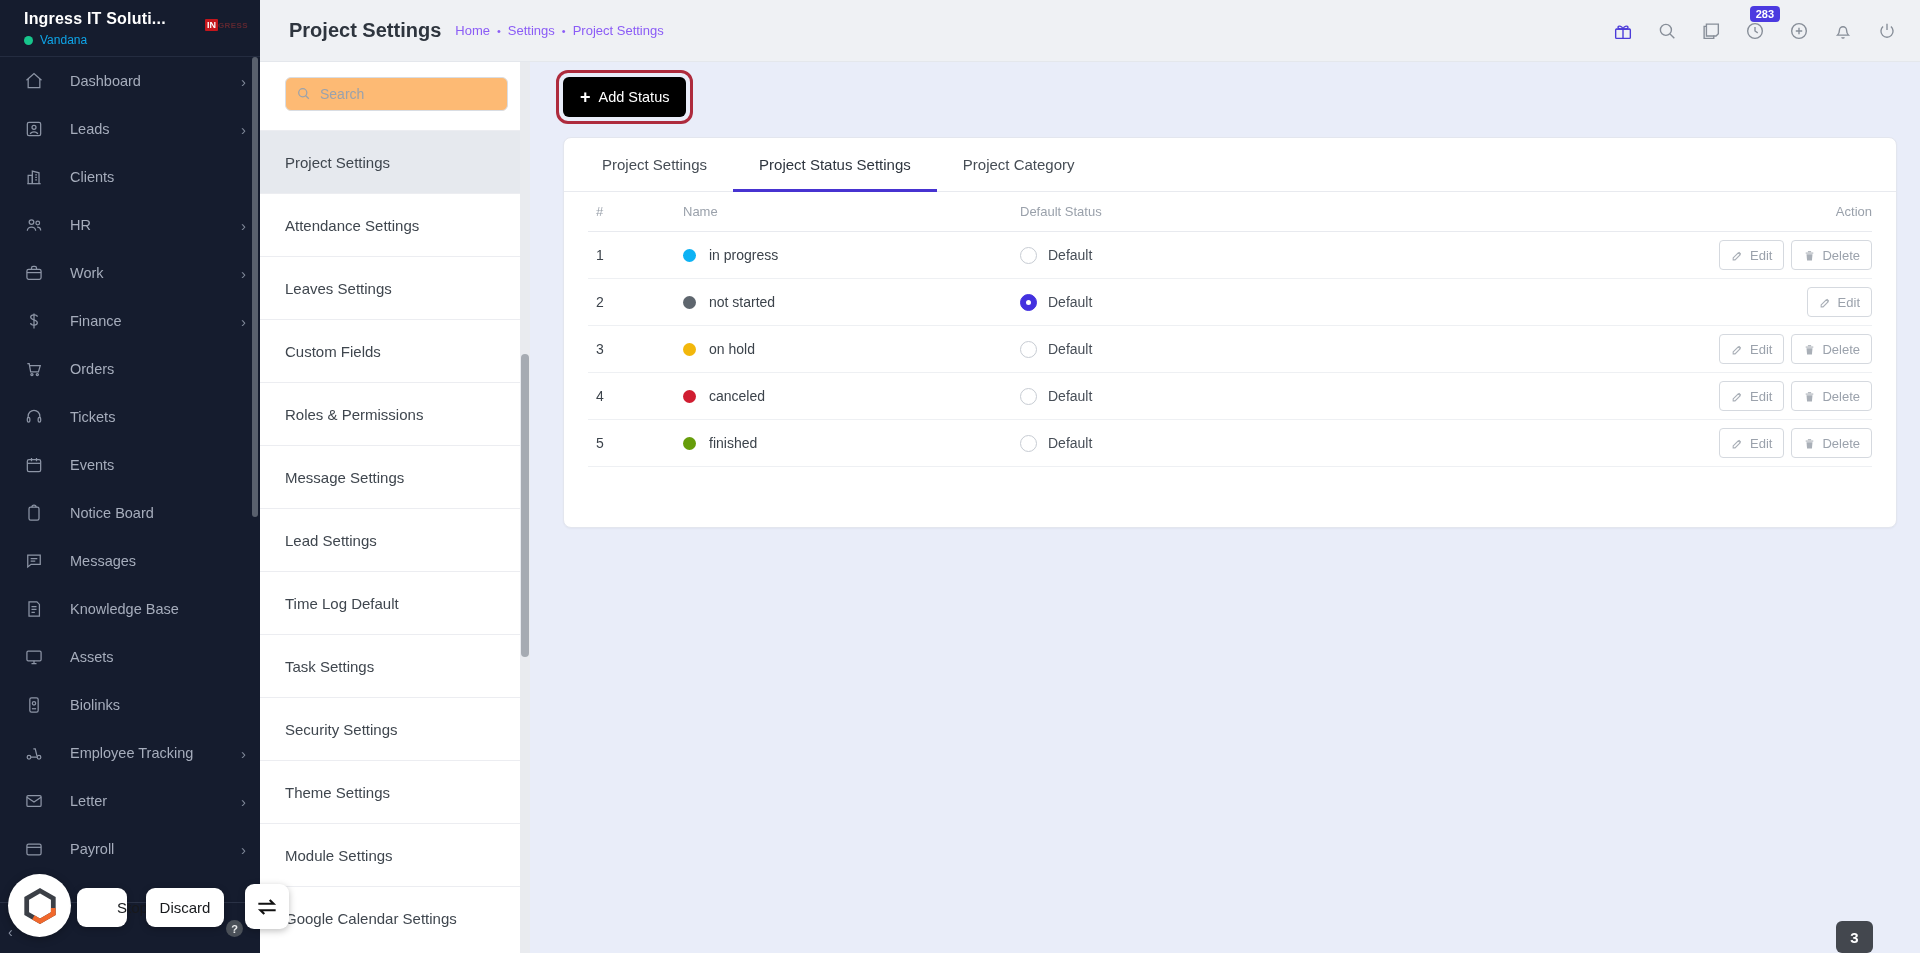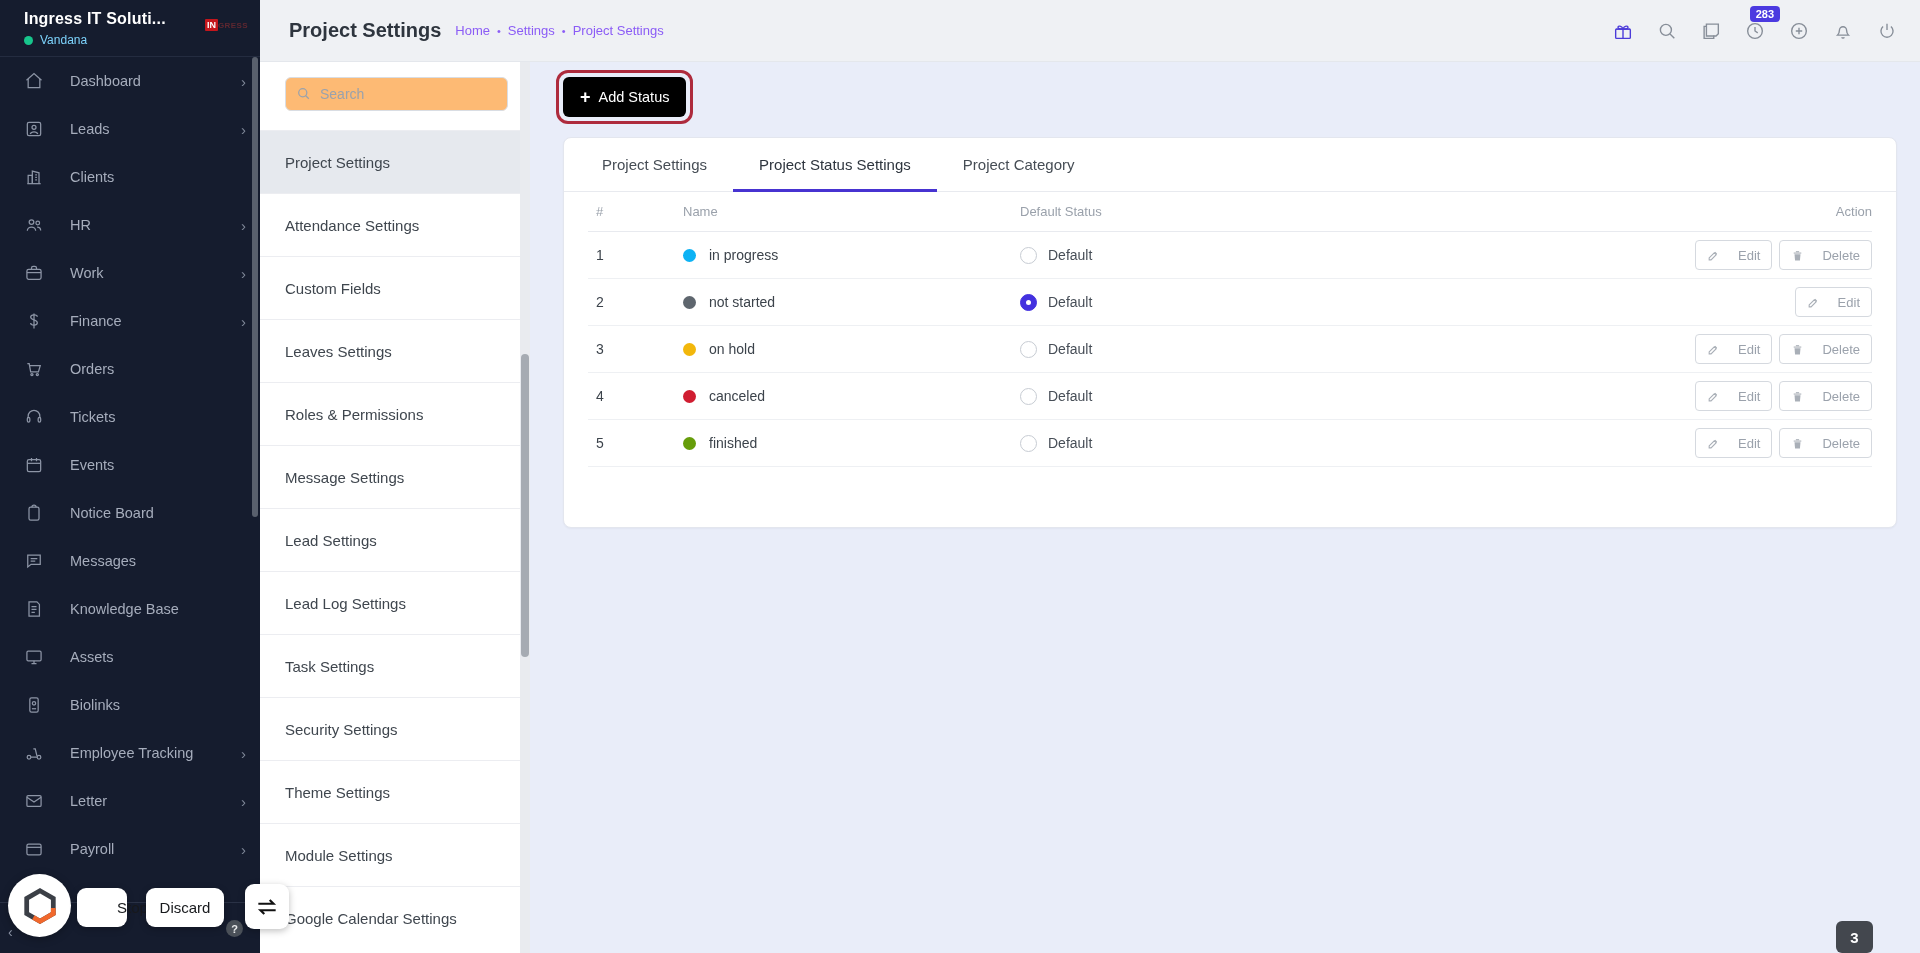--- a/index.html
+++ b/index.html
@@ -5,21 +5,21 @@
   * { margin:0; padding:0; box-sizing:border-box; }
   html,body { width:1920px; height:953px; overflow:hidden; font-family:"Liberation Sans", sans-serif; }
   #stage { position:relative; width:1920px; height:953px; background:#e9edf9; overflow:hidden; }
 
   
   .psidebar { position:absolute; left:0; top:0; width:260px; height:953px; background:#151c2e; z-index:3; }
   .psidebar-head { position:relative; height:57px; border-bottom:1px solid #242c40; padding:10px 0 0 24px; }
   .company { color:#fff; font-size:16px; font-weight:bold; letter-spacing:.2px; }
   .userline { display:flex; align-items:center; gap:7px; margin-top:5px; }
   .udot { width:9px; height:9px; border-radius:50%; background:#17c58c; }
-  .uname { color:#7dd3fc; font-size:12px; }
+  .uname { color:#0ea5e9; font-size:12px; }
   .brandlogo { position:absolute; right:12px; top:19px; display:flex; align-items:center; }
   .brandlogo .b1 { background:#c4161c; color:#fff; font-size:9px; font-weight:bold; padding:1px 2px; border-radius:1px; }
   .brandlogo .b2 { color:#5e2730; font-size:8px; font-weight:bold; letter-spacing:.4px; }
   .pnav { position:absolute; top:57px; left:0; right:0; }
   .pitem { display:flex; align-items:center; height:48px; padding:0 14px 0 24px; cursor:pointer; color:#a6adbc; }
   .pitem .nicon { width:20px; height:20px; margin-right:26px; color:#8d95a6; flex:0 0 auto; }
   .nicon svg { width:20px; height:20px; display:block; }
   .pitem .nlabel { font-size:14.5px; }
   .pitem .chev { margin-left:auto; font-size:15px; color:#7e8798; }
   .pscroll { position:absolute; right:2px; top:57px; width:6px; height:460px; background:#59606d; border-radius:3px; z-index:4; }
@@ -68,21 +68,21 @@
   .trow.head { height:40px; border-bottom:1px solid #e8eaef; }
   .c-num { width:95px; padding-left:8px; font-size:14px; color:#3c434b; }
   .c-name { width:337px; display:flex; align-items:center; gap:13px; font-size:14px; color:#3c434b; }
   .sdot { width:13px; height:13px; border-radius:50%; flex:0 0 auto; }
   .c-status { flex:1; display:flex; align-items:center; gap:11px; font-size:14px; color:#474e57; }
   .c-act { display:flex; gap:7px; justify-content:flex-end; min-width:220px; }
   .trow.head .c-num, .trow.head .c-name, .trow.head .c-status, .trow.head .c-act { font-size:13px; color:#9aa1ab; }
   .radio { width:17px; height:17px; border-radius:50%; border:1px solid #c7ccd3; background:#fff; position:relative; cursor:pointer; flex:0 0 auto; }
   .radio.checked { background:#4331df; border-color:#4331df; }
   .radio.checked::after { content:""; position:absolute; left:5px; top:5px; width:5px; height:5px; border-radius:50%; background:#fff; }
-  .abtn { display:flex; align-items:center; gap:18px; border:1px solid #d5d9df; background:#fff; color:#9ba2ac; border-radius:4px; height:30px; padding:0 11px; font-size:13px; font-family:"Liberation Sans",sans-serif; cursor:pointer; }
+  .abtn { display:flex; align-items:center; gap:6px; border:1px solid #d5d9df; background:#fff; color:#9ba2ac; border-radius:4px; height:30px; padding:0 11px; font-size:13px; font-family:"Liberation Sans",sans-serif; cursor:pointer; }
   .abtn svg { width:13px; height:13px; display:block; color:#a9afb7; }
 
   
   .logo-circle { position:absolute; left:8px; top:874px; width:63px; height:63px; background:#fff; border-radius:50%; box-shadow:0 2px 8px rgba(0,0,0,.28); z-index:9; display:flex; align-items:center; justify-content:center; }
   .ovbtn { position:absolute; background:#fff; border:none; border-radius:9px; box-shadow:0 2px 7px rgba(0,0,0,.25); font-size:15px; color:#17191c; font-family:"Liberation Sans",sans-serif; z-index:9; cursor:pointer; }
   .ovstop { left:77px; top:888px; width:50px; height:39px;padding-left:40px; }
   .ovdiscard { left:146px; top:888px; width:78px; height:39px; }
   .ovswap { left:245px; top:884px; width:44px; height:45px; display:flex; align-items:center; justify-content:center; }
   .ovswap svg { width:26px; height:26px; color:#111; }
   .qbadge { position:absolute; left:226px; top:920px; width:17px; height:17px; border-radius:50%; background:#4a5058; color:#e8e9ea; font-size:11px; font-weight:bold; display:flex; align-items:center; justify-content:center; z-index:8; }
@@ -364,36 +364,36 @@
     </div>
     <div class="slist">
       <div class="sitem active">
           <span>Project Settings</span>
           <span class="abar"></span>
         </div>
       <div class="sitem">
           <span>Attendance Settings</span>
         </div>
       <div class="sitem">
+          <span>Leaves Settings</span>
+        </div>
+      <div class="sitem">
           <span>Custom Fields</span>
         </div>
       <div class="sitem">
-          <span>Leaves Settings</span>
-        </div>
-      <div class="sitem">
           <span>Roles &amp; Permissions</span>
         </div>
       <div class="sitem">
           <span>Message Settings</span>
         </div>
       <div class="sitem">
           <span>Lead Settings</span>
         </div>
       <div class="sitem">
-          <span>Lead Log Settings</span>
+          <span>Time Log Default</span>
         </div>
       <div class="sitem">
           <span>Task Settings</span>
         </div>
       <div class="sitem">
           <span>Security Settings</span>
         </div>
       <div class="sitem">
           <span>Theme Settings</span>
         </div>

